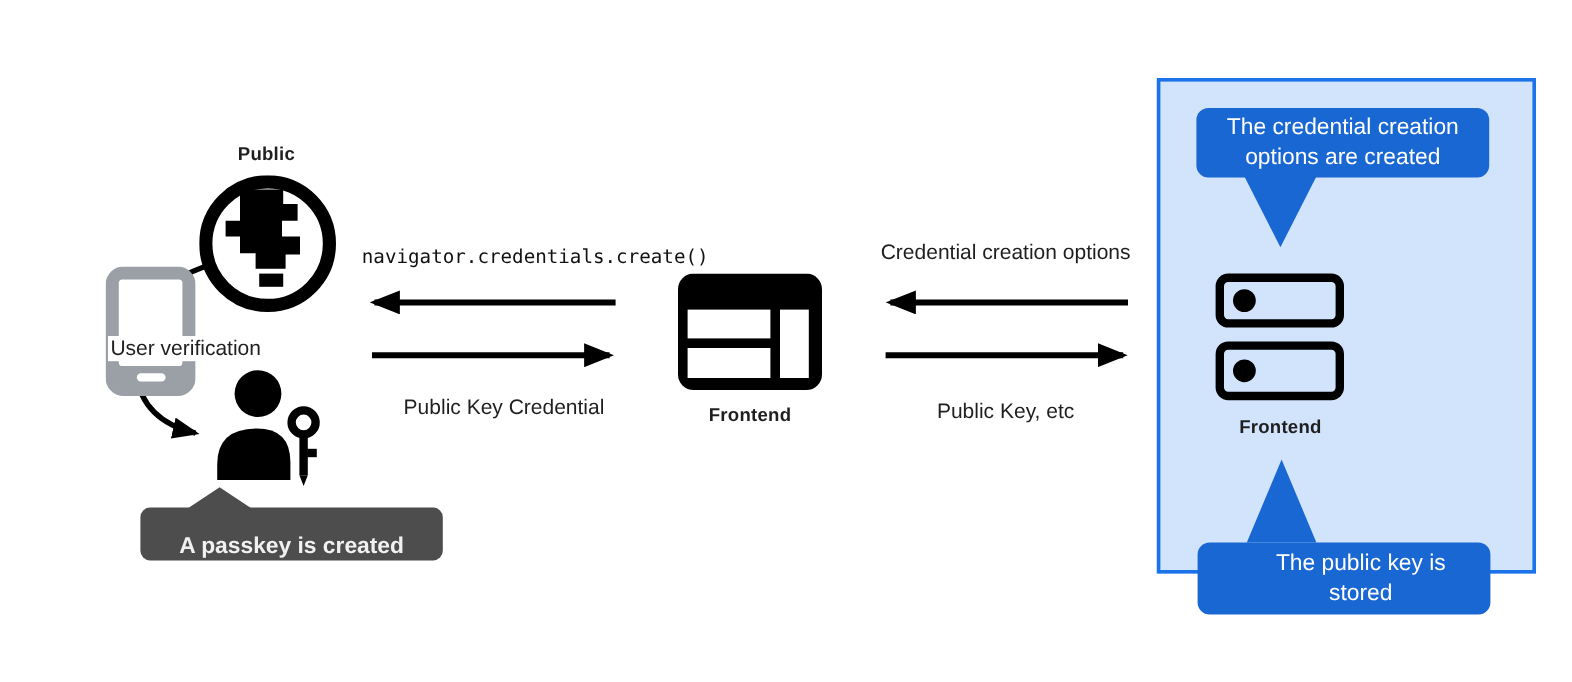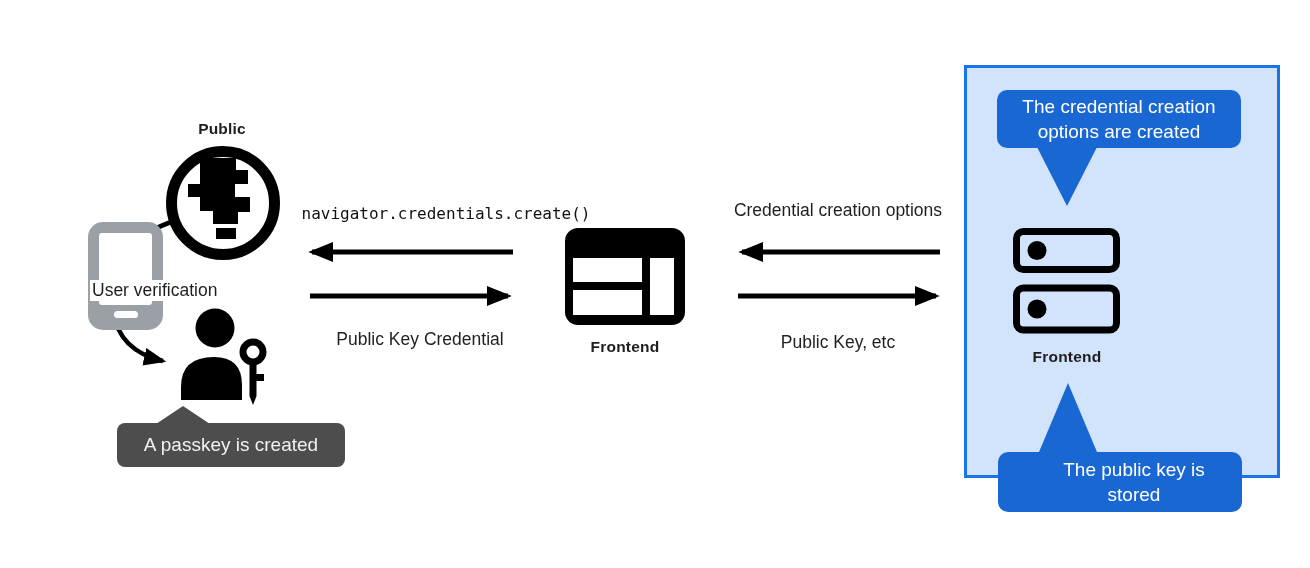--- a/index.html
+++ b/index.html
@@ -11,23 +11,23 @@
   *{margin:0;padding:0;box-sizing:border-box;}
   body{background:#fff;font-family:"Liberation Sans", sans-serif;}
   .canvas{position:relative;width:1310px;height:568px;background:var(--canvas_bg);overflow:hidden;}
   .abs{position:absolute;}
   .node-label{font-weight:700;font-size:15.5px;color:var(--label_text);text-align:center;letter-spacing:.2px;}
   .msg-label{font-size:17.5px;color:var(--label_text);text-align:center;white-space:nowrap;}
   .mono-label{font-family:"DejaVu Sans Mono", monospace;font-size:16px;color:#111;text-align:center;white-space:nowrap;}
   .overlay-svg{position:absolute;left:0;top:0;width:1310px;height:568px;pointer-events:none;}
   .uv-label{font-size:17.5px;color:var(--label_text);background:var(--canvas_bg);padding:0 2px;white-space:nowrap;z-index:5;margin-left:48px;}
   
-  .callout-gray{left:117px;top:423px;width:228px;height:44px;background:var(--gray_callout_bg);
-    border-radius:8px;display:flex;align-items:center;justify-content:center;
-    color:var(--gray_callout_text);font-size:19px;z-index:4;}
+  .callout-gray{left:117px;top:423px;width:252px;height:44px;background:var(--gray_callout_bg);
+    border-radius:8px;display:flex;align-items:flex-end;justify-content:center;
+    color:var(--gray_callout_text);font-size:19px;z-index:4;font-weight:bold;}
   .callout-gray-tail{left:156px;top:406px;width:0;height:0;
     border-left:27px solid transparent;border-right:27px solid transparent;
     border-bottom:18px solid var(--gray_callout_bg);z-index:4;}
   
   .panel{left:964px;top:65px;width:316px;height:413px;background:var(--panel_bg);
     border:3px solid var(--panel_border);}
   .callout-blue{background:var(--blue_callout_bg);color:var(--blue_callout_text);
     border-radius:10px;display:flex;align-items:center;justify-content:center;text-align:center;
     font-size:19px;line-height:25px;white-space:pre-line;}
   .callout-top{left:30px;top:22px;width:244px;height:58px;}

